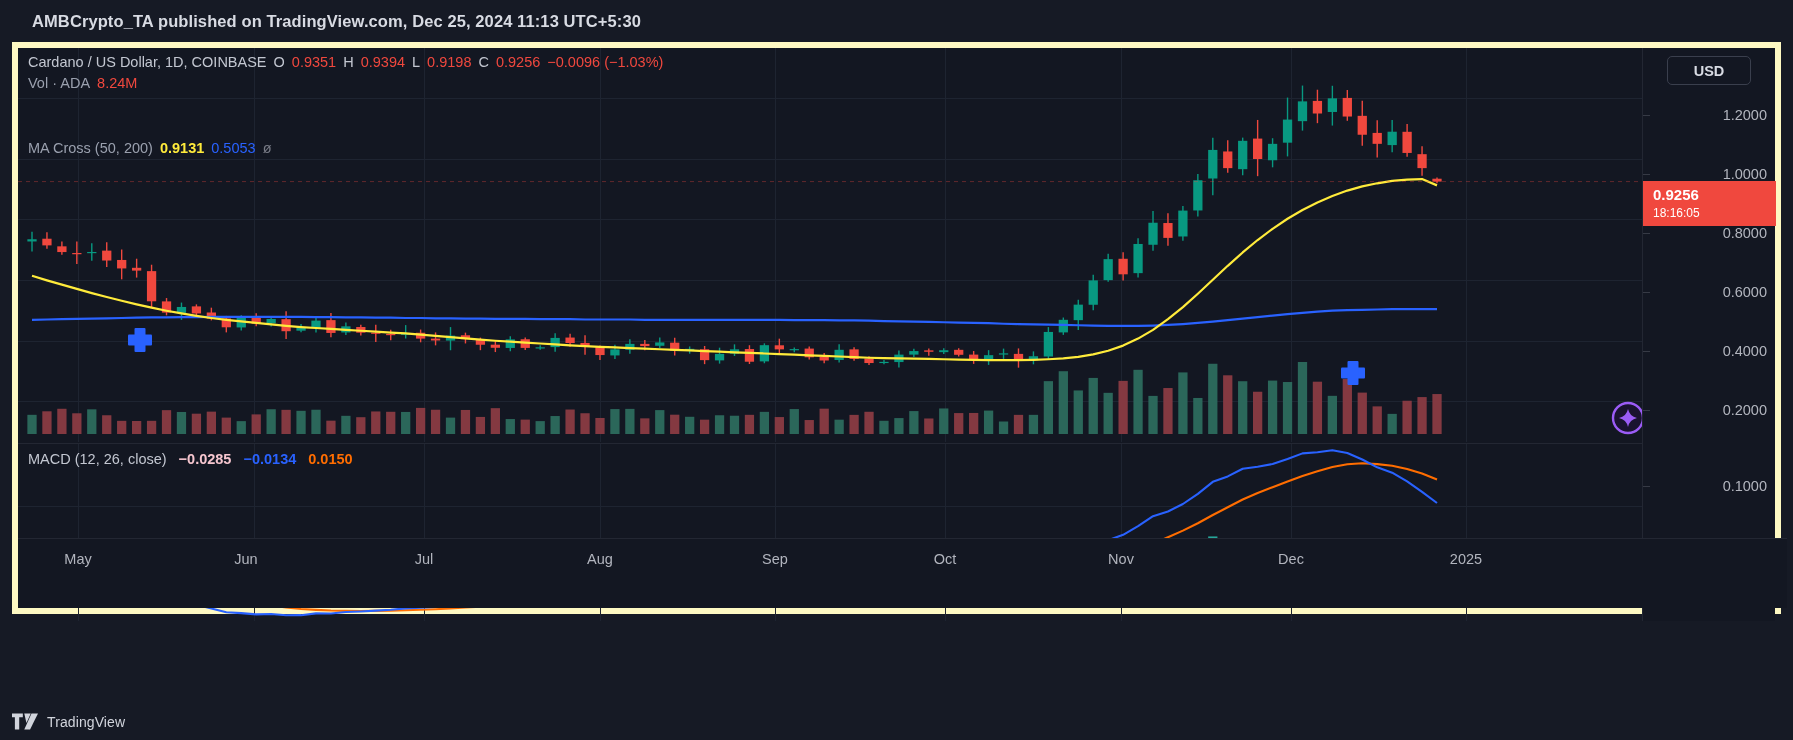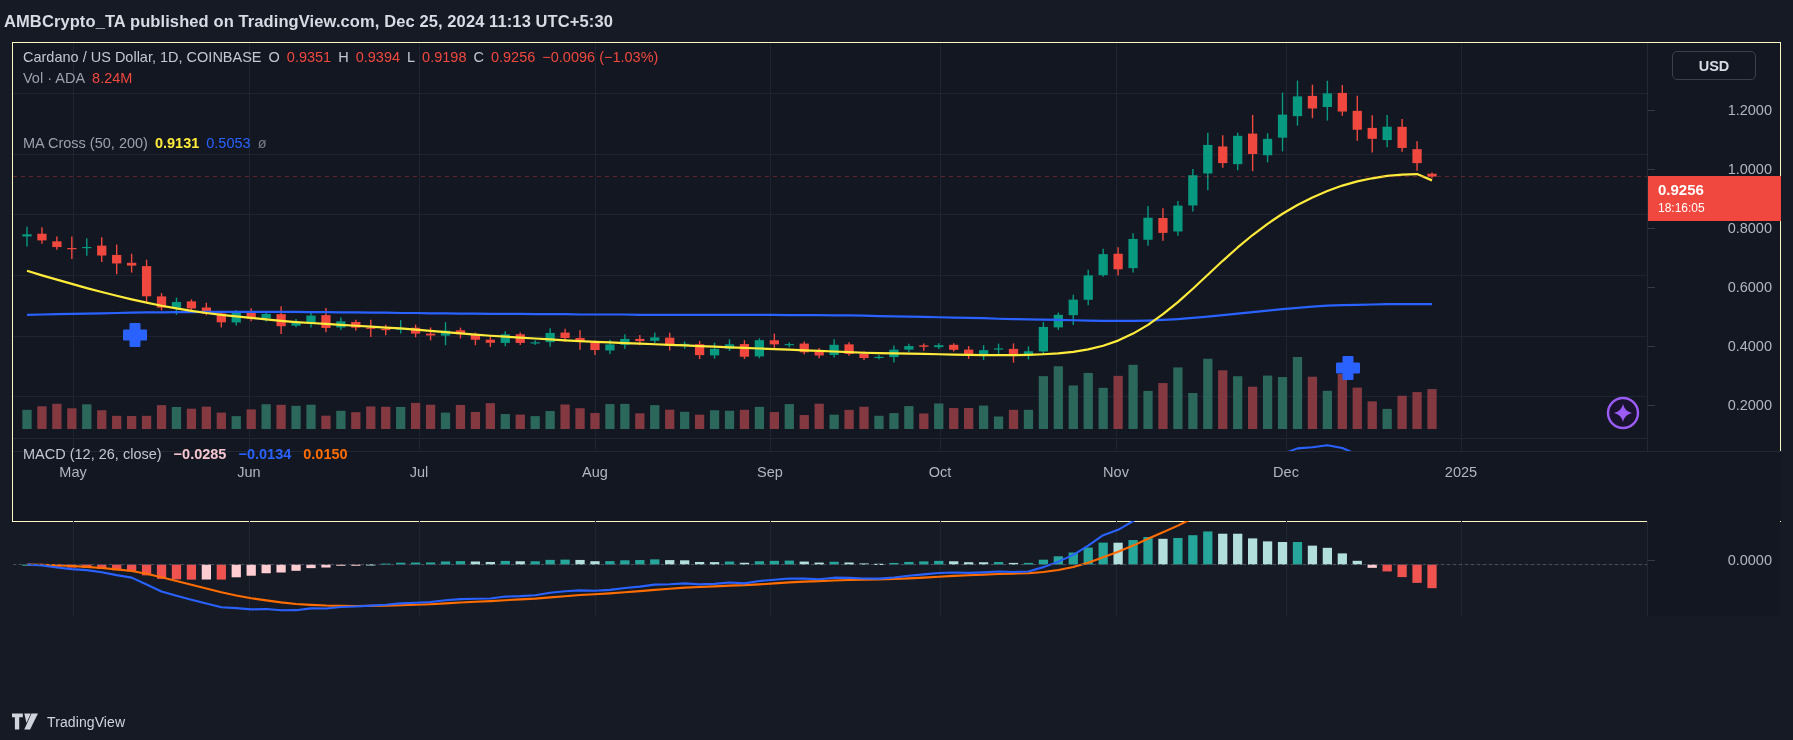--- a/index.html
+++ b/index.html
@@ -9,31 +9,31 @@
     font-family:"Liberation Sans", sans-serif;
     overflow:hidden;
   }
   #root { position:relative; width:1793px; height:740px; background:#161a25; }
 
   
   .attribution {
     position:absolute; left:0; top:0; width:1793px; height:42px;
     background:#161a25;
     display:flex; align-items:center;
-    padding-left:4px;
+    padding-left:32px;
     font-size:16.5px; font-weight:700; color:#d8dbe3;
     letter-spacing:.1px;
   }
 
   
   .chart-frame {
     position:absolute; left:12px; top:42px;
-    width:1769px; height:480px;
+    width:1769px; height:572px;
     background:#131722;
-    border:1px solid #fef9c3;
+    border:6px solid #fef9c3;
     padding-left:28px;
   }
 
   
   .price-pane { position:absolute; left:0; top:0; width:1636px; height:394px; overflow:hidden; }
   .macd-pane  { position:absolute; left:0; top:395px; width:1636px; height:178px; overflow:hidden; border-top:1px solid #232733;}
   .pane-svg { position:absolute; left:0; top:0; }
 
   
   .legend { position:absolute; left:10px; top:6px; z-index:40; }
@@ -586,21 +586,21 @@
       <div class="axis-tick" style="top:509px;">0.0000</div>
 
       <div class="price-tag" style="top:133px;">
         <span class="pt-val">0.9256</span>
         <span class="pt-time">18:16:05</span>
       </div>
     </div>
 
     <div class="time-axis">
       <div class="time-tick" style="left:60px;">May</div>
-      <div class="time-tick" style="left:236px;">Jun</div>
+      <div class="time-tick" style="left:228px;">Jun</div>
       <div class="time-tick" style="left:406px;">Jul</div>
       <div class="time-tick" style="left:582px;">Aug</div>
       <div class="time-tick" style="left:757px;">Sep</div>
       <div class="time-tick" style="left:927px;">Oct</div>
       <div class="time-tick" style="left:1103px;">Nov</div>
       <div class="time-tick" style="left:1273px;">Dec</div>
       <div class="time-tick" style="left:1448px;">2025</div>
     </div>
   </div>
 

